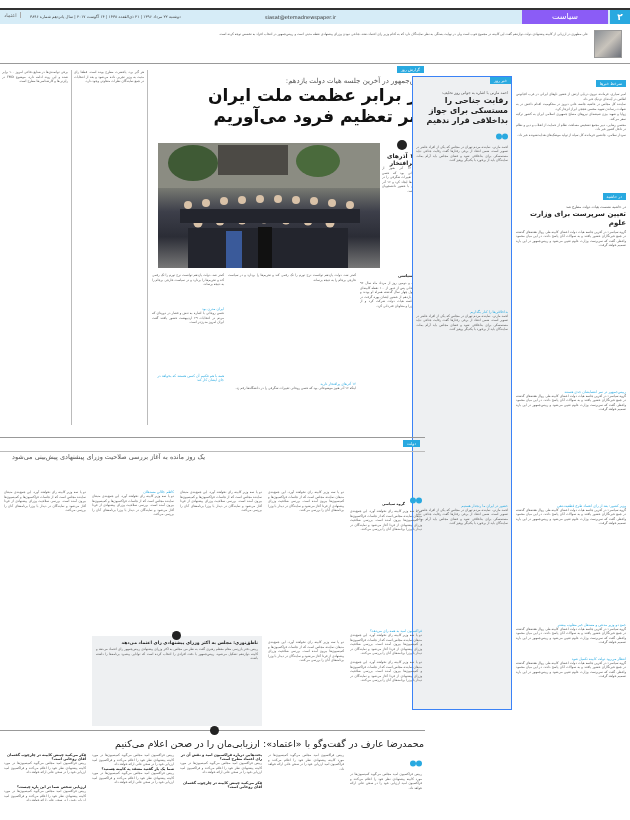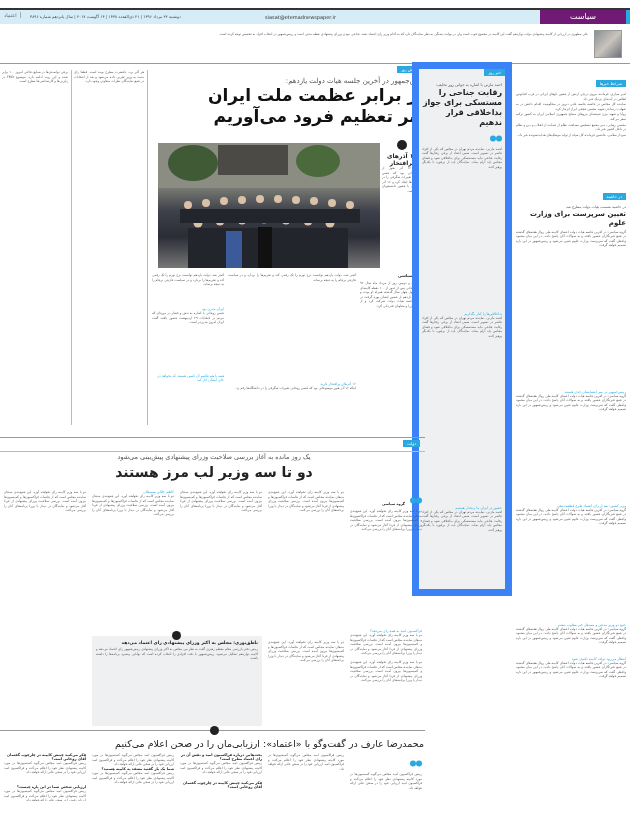--- a/index.html
+++ b/index.html
@@ -1,20 +1,20 @@
 <!DOCTYPE html>
 <html><head>
 <meta charset="utf-8">
 <style>
 *{box-sizing:border-box;margin:0;padding:0}
 body{width:630px;height:820px;background:#fff;font-family:"DejaVu Sans",sans-serif;overflow:hidden;position:relative;direction:rtl;color:#222}
 .abs{position:absolute}
 .topbar{left:0;top:8px;width:630px;height:16px;border-top:2px solid #333;background:#d6ecf7;display:flex;align-items:center}
 .pagenum{position:absolute;right:0;top:0;width:20px;height:14px;background:#29a9e0;color:#fff;font-size:9px;text-align:center;line-height:14px;font-weight:bold}
-.section{position:absolute;right:4px;top:0;width:86px;height:14px;background:#701a75;color:#fff;font-size:8px;text-align:center;line-height:14px}
+.section{position:absolute;right:22px;top:0;width:86px;height:14px;background:#8b5cf6;color:#fff;font-size:8px;text-align:center;line-height:14px}
 .email{position:absolute;left:265px;top:0;font-size:5px;line-height:14px;direction:ltr;color:#333}
 .dateline{position:absolute;left:30px;top:0;font-size:4px;line-height:14px;color:#444}
 .logo{position:absolute;left:4px;top:2px;font-size:5px;color:#666;border-right:1px solid #aaa;padding-right:3px}
 .ptext{font-size:3.2px;line-height:4.6px;color:#555;text-align:justify}
 .kicker{font-size:7px;color:#555}
 .sbox-label{background:#29a9e0;color:#fff;font-size:4px;padding:1px 4px;display:inline-block}
 .blue-sub{color:#29a9e0;font-size:3.5px}
 .col{position:absolute}
 .line{position:absolute;height:1px;background:#bbb}
 .vline{position:absolute;width:1px;background:#bbb}
@@ -123,43 +123,42 @@
   <div class="ptext" style="height:160px;overflow:hidden;margin-top:2px">گروه سیاسی: در آخرین جلسه هیات دولت اعضای کابینه طی روال هفته‌های گذشته در جمع خبرنگاران حضور یافتند و به سوالات آنان پاسخ دادند. در این میان محمود واعظی گفت که سرپرست وزارت علوم تعیین می‌شود و رییس‌جمهور در این باره تصمیم خواهد گرفت.</div>
   <div class="blue-sub">رییس‌جمهور در سر انتصابشان جدی هستند</div>
   <div class="ptext" style="height:110px;overflow:hidden">گروه سیاسی: در آخرین جلسه هیات دولت اعضای کابینه طی روال هفته‌های گذشته در جمع خبرنگاران حضور یافتند و به سوالات آنان پاسخ دادند. در این میان محمود واعظی گفت که سرپرست وزارت علوم تعیین می‌شود و رییس‌جمهور در این باره تصمیم خواهد گرفت.</div>
   <div class="blue-sub">وزیر کشور: بعد از رای اعتماد طرح قطعیت‌دهی</div>
   <div class="ptext" style="height:115px;overflow:hidden">گروه سیاسی: در آخرین جلسه هیات دولت اعضای کابینه طی روال هفته‌های گذشته در جمع خبرنگاران حضور یافتند و به سوالات آنان پاسخ دادند. در این میان محمود واعظی گفت که سرپرست وزارت علوم تعیین می‌شود و رییس‌جمهور در این باره تصمیم خواهد گرفت.</div>
   <div class="blue-sub">جمع دو وزیر مدعی و مستقل خبر مغلوب بیشتر</div>
   <div class="ptext" style="height:30px;overflow:hidden">گروه سیاسی: در آخرین جلسه هیات دولت اعضای کابینه طی روال هفته‌های گذشته در جمع خبرنگاران حضور یافتند و به سوالات آنان پاسخ دادند. در این میان محمود واعظی گفت که سرپرست وزارت علوم تعیین می‌شود و رییس‌جمهور در این باره تصمیم خواهد گرفت.</div>
   <div class="blue-sub">انتظار می‌رود دولت کابینه تکمیل شود</div>
   <div class="ptext" style="height:80px;overflow:hidden">گروه سیاسی: در آخرین جلسه هیات دولت اعضای کابینه طی روال هفته‌های گذشته در جمع خبرنگاران حضور یافتند و به سوالات آنان پاسخ دادند. در این میان محمود واعظی گفت که سرپرست وزارت علوم تعیین می‌شود و رییس‌جمهور در این باره تصمیم خواهد گرفت.</div>
 </div>
-<div class="abs shaded" style="right:118px;top:62px;width:100px;height:534px;border:7px solid #3b82f6">
+<div class="abs shaded" style="right:118px;top:76px;width:100px;height:634px;border:1px solid #3b82f6">
   <span class="sbox-label" style="position:absolute;right:0;top:0">خبر روز</span>
   <div style="padding:14px 3px 0 3px">
     <div class="ptext" style="font-size:3.8px">احمد مازنی با اشاره به جوانی روز تخلیف:</div>
     <div style="font-size:8px;font-weight:bold;line-height:10px">رقابت جناحی را مستسکی برای جواز بداخلاقی قرار ندهیم</div>
     <svg class="quote-icon" viewBox="0 0 12 9">
         <circle cx="3" cy="4.5" r="3" fill="#29a9e0"></circle>
         <circle cx="9" cy="4.5" r="3" fill="#29a9e0"></circle>
       </svg>
     <div class="ptext" style="height:165px;overflow:hidden">احمد مازنی، نماینده مردم تهران در مجلس که یکی از افراد حاضر در تصویر است، ضمن انتقاد از برخی رفتارها گفت رقابت جناحی نباید مستمسکی برای بداخلاقی شود و فضای مجلس باید آرام بماند. نمایندگان باید از برخورد با یکدیگر پرهیز کنند.</div>
     <div class="blue-sub">بداخلاقی‌ها را کنار بگذاریم</div>
     <div class="ptext" style="height:190px;overflow:hidden">احمد مازنی، نماینده مردم تهران در مجلس که یکی از افراد حاضر در تصویر است، ضمن انتقاد از برخی رفتارها گفت رقابت جناحی نباید مستمسکی برای بداخلاقی شود و فضای مجلس باید آرام بماند. نمایندگان باید از برخورد با یکدیگر پرهیز کنند.</div>
     <div class="blue-sub">حضور در ایران ما رنجدار هستیم</div>
     <div class="ptext" style="height:290px;overflow:hidden">احمد مازنی، نماینده مردم تهران در مجلس که یکی از افراد حاضر در تصویر است، ضمن انتقاد از برخی رفتارها گفت رقابت جناحی نباید مستمسکی برای بداخلاقی شود و فضای مجلس باید آرام بماند. نمایندگان باید از برخورد با یکدیگر پرهیز کنند.</div>
   </div>
 </div>
 
 <div class="line" style="left:0;top:437px;width:425px;background:#999"></div>
 <div class="abs sbox-label" style="right:210px;top:440px">دولت</div>
 <div class="line" style="left:0;top:451px;width:425px"></div>
-<div class="abs" style="left:4px;top:453px;width:420px;text-align:center">
+<div class="abs" style="left:12px;top:453px;width:420px;text-align:left">
   <div style="font-size:6.5px;color:#555">یک روز مانده به آغاز بررسی صلاحیت وزرای پیشنهادی پیش‌بینی می‌شود</div>
-  <div style="font-size:14px;font-weight:bold;line-height:18px;margin-top:2px">دو تا سه وزیر لب مرز هستند</div>
 </div>
 <div class="abs" style="left:350px;top:490px;width:72px">
   <svg class="quote-icon" viewBox="0 0 12 9">
       <circle cx="3" cy="4.5" r="3" fill="#29a9e0"></circle>
       <circle cx="9" cy="4.5" r="3" fill="#29a9e0"></circle>
     </svg>
   <span style="font-size:3.5px;font-weight:bold">گروه سیاسی</span>
   <div class="ptext" style="height:120px;overflow:hidden">دو یا سه وزیر کابینه رای نخواهند آورد. این جمع‌بندی منبعان نماینده مجلس است که از جلسات فراکسیون‌ها و کمیسیون‌ها بیرون آمده است. بررسی صلاحیت وزرای پیشنهادی از فردا آغاز می‌شود و نمایندگان در دیدار با وزرا برنامه‌های آنان را بررسی می‌کنند.</div>
   <div class="blue-sub">فراکسیون امید به همه رای می‌دهد؟</div>
   <div class="ptext" style="height:40px;overflow:hidden">دو یا سه وزیر کابینه رای نخواهند آورد. این جمع‌بندی منبعان نماینده مجلس است که از جلسات فراکسیون‌ها و کمیسیون‌ها بیرون آمده است. بررسی صلاحیت وزرای پیشنهادی از فردا آغاز می‌شود و نمایندگان در دیدار با وزرا برنامه‌های آنان را بررسی می‌کنند.</div>

